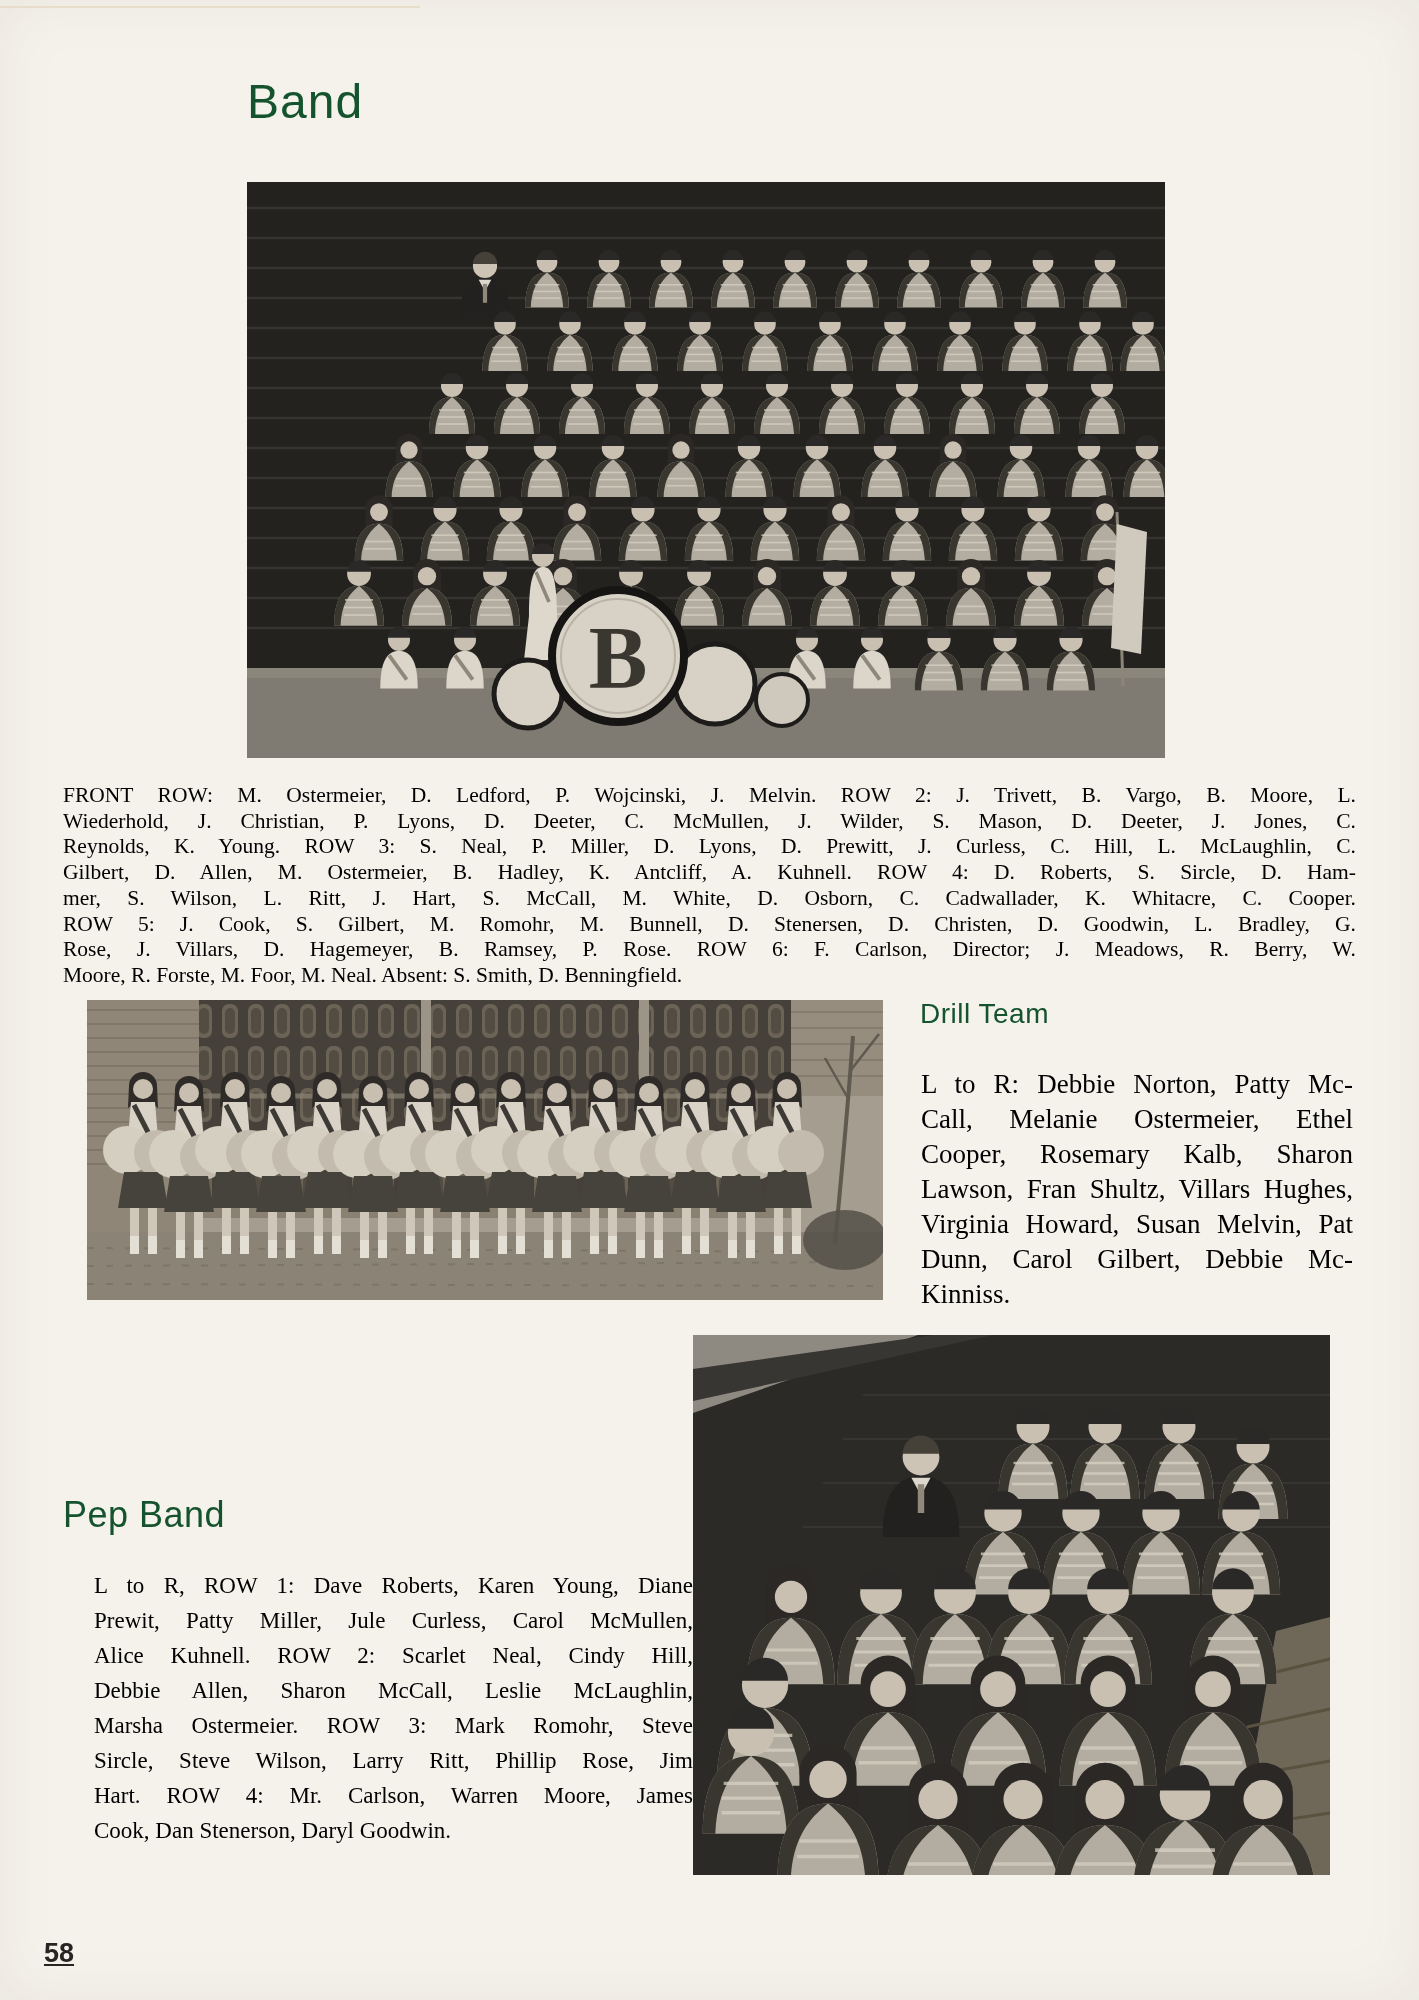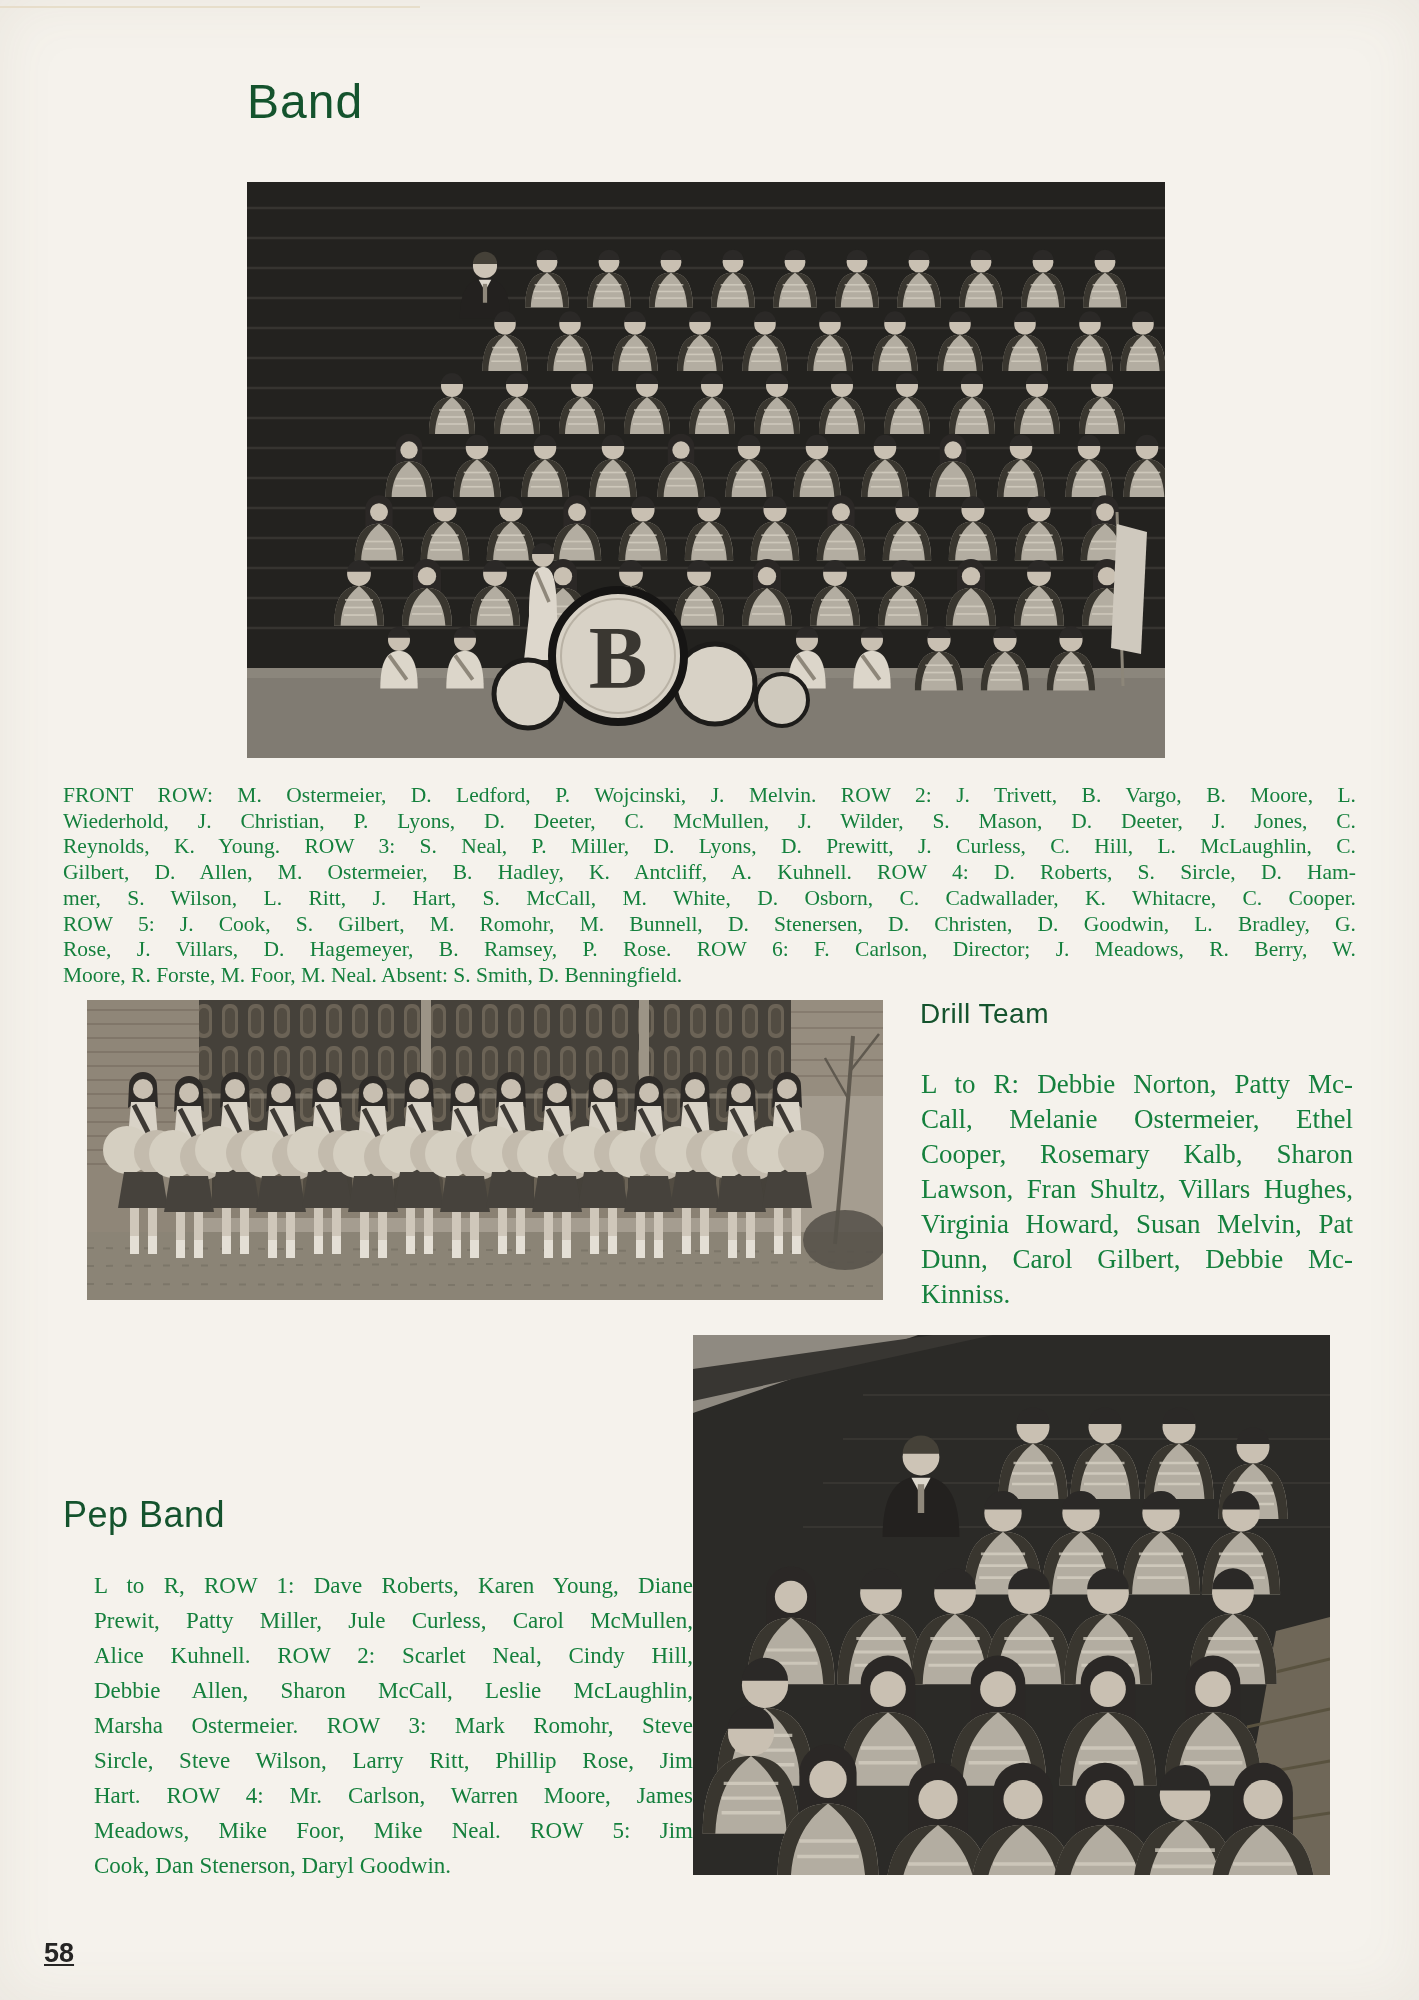--- a/index.html
+++ b/index.html
@@ -14,21 +14,21 @@
     position:absolute;font-family:"Liberation Sans",sans-serif;color:#14532d;
     text-align:left;font-weight:400;
   }
   #title{left:247px;top:74px;width:918px;font-size:48px;letter-spacing:1px;}
   #drill-heading{left:920px;top:998px;width:434px;font-size:28px;letter-spacing:.5px;}
   #pep-heading{left:63px;top:1494px;width:600px;font-size:36px;letter-spacing:.5px;}
   .photo{position:absolute;display:block;}
   #band-photo{left:247px;top:182px;width:918px;height:576px;}
   #drill-photo{left:87px;top:1000px;width:796px;height:300px;}
   #pep-photo{left:693px;top:1335px;width:637px;height:540px;}
-  .caption{position:absolute;color:#15803d;}
+  .caption{position:absolute;color:#000000;}
   #band-caption{left:63px;top:783px;width:1293px;font-size:21.5px;line-height:25.7px;}
   #drill-text{left:921px;top:1067px;width:432px;font-size:27px;line-height:35px;}
   #pep-text{left:63px;top:1568px;width:599px;font-size:23px;line-height:35px;margin-left:31px;}
   .jline{text-align:justify;text-align-last:justify;white-space:normal;}
   .jline-last{text-align:left;text-align-last:auto;}
   #page-number{
     position:absolute;left:44px;top:1938px;font-family:"Liberation Sans",sans-serif;
     font-weight:700;font-size:27px;color:#262524;text-decoration:underline;
   }
   svg{display:block;}
@@ -314,21 +314,20 @@
 
   <div class="headline" id="pep-heading">Pep Band</div>
   <div class="caption" id="pep-text">
     <div class="jline">L to R, ROW 1: Dave Roberts, Karen Young, Diane</div>
     <div class="jline">Prewit, Patty Miller, Jule Curless, Carol McMullen,</div>
     <div class="jline">Alice Kuhnell. ROW 2: Scarlet Neal, Cindy Hill,</div>
     <div class="jline">Debbie Allen, Sharon McCall, Leslie McLaughlin,</div>
     <div class="jline">Marsha Ostermeier. ROW 3: Mark Romohr, Steve</div>
     <div class="jline">Sircle, Steve Wilson, Larry Ritt, Phillip Rose, Jim</div>
     <div class="jline">Hart. ROW 4: Mr. Carlson, Warren Moore, James</div>
-    <div class="jline">Meadows, Mike Foor, Mike Neal. ROW 5: Jim</div>
     <div class="jline jline-last">Cook, Dan Stenerson, Daryl Goodwin.</div>
   </div>
 
   <div class="photo" id="pep-photo">
     <svg viewBox="0 0 637 540" width="637" height="540">
       <rect width="637" height="540" fill="#2b2a27"></rect>
       <polygon points="0,0 225,0 0,78" fill="#8f8a81"></polygon>
       <polygon points="0,34 240,0 300,0 0,66" fill="#383632"></polygon>
       <g stroke="#403d38" stroke-width="2" opacity="0.6">
         <line x1="170" y1="60" x2="637" y2="60"></line>

